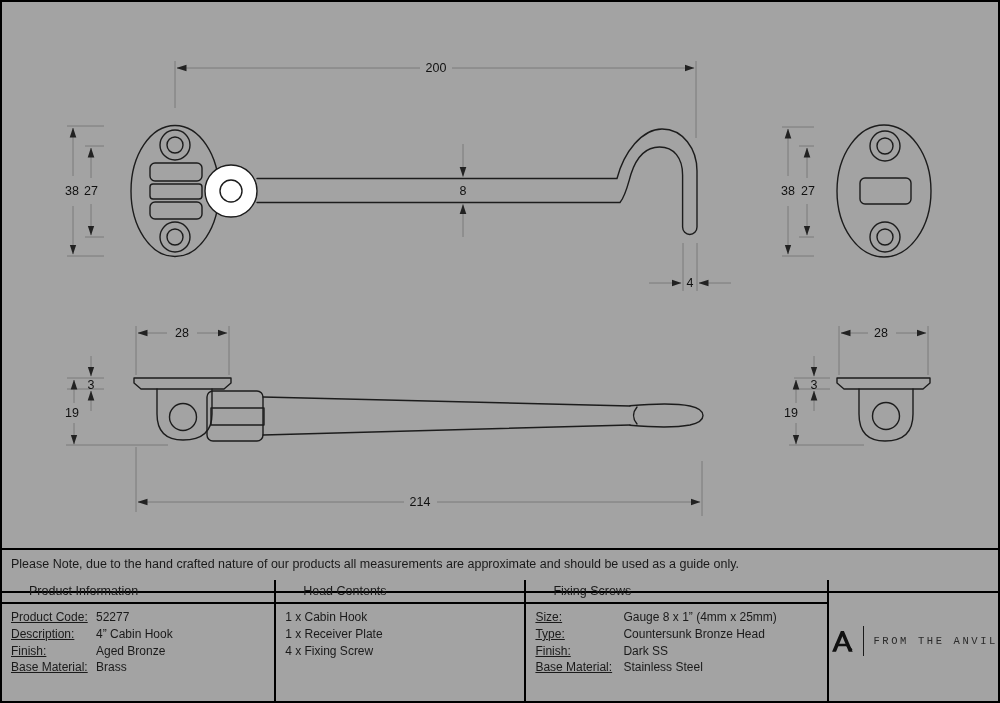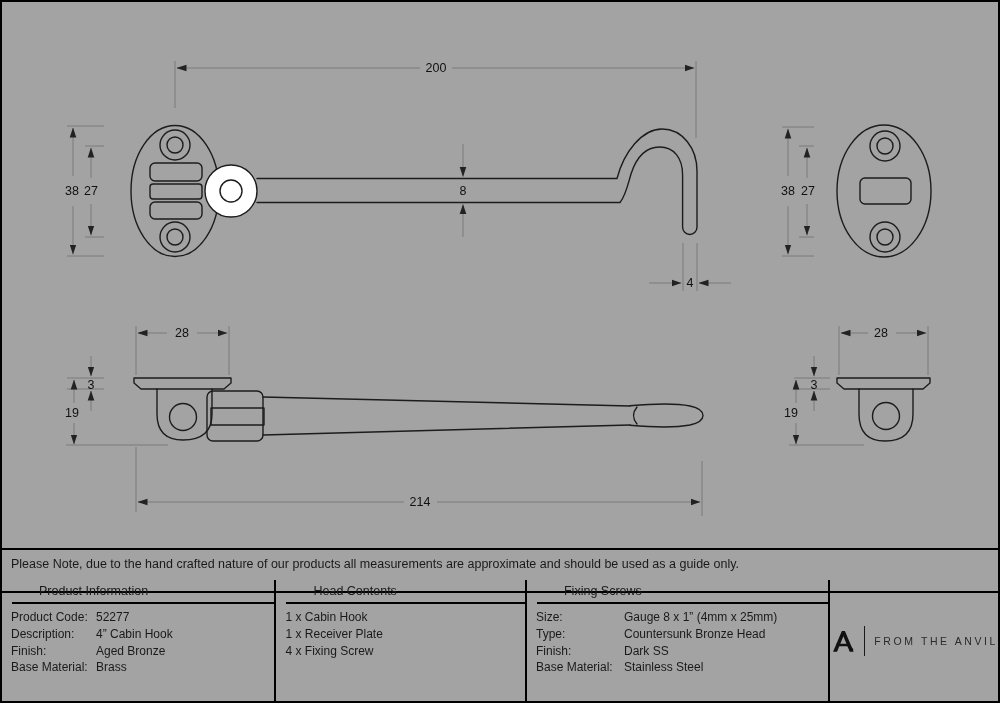--- a/index.html
+++ b/index.html
@@ -19,28 +19,28 @@
     position:absolute;left:0;top:546px;width:996px;height:45px;box-sizing:border-box;
     border-top:2px solid #000;border-bottom:2px solid #000;
     line-height:28px;font-size:12.5px;padding-left:9px;white-space:nowrap;
   }
   .spec-table{position:absolute;left:0;top:578px;width:996px;height:121px;display:flex;}
   .col{box-sizing:border-box;height:121px;}
   .col-borders{border-right:2px solid #000;}
   .col1{width:286px;}
   .col2{width:261px;}
   .col3{width:316px;}
-  .col4{flex:1;display:flex;align-items:center;justify-content:center;}
+  .col4{flex:1;display:flex;align-items:center;justify-content:center;font-family:Liberation Mono, monospace;}
   .cell-header{
     box-sizing:border-box;height:24px;border-bottom:2px solid #000;
-    line-height:22px;font-size:12.5px;padding-left:27px;white-space:nowrap;margin-left:10px;
+    line-height:22px;font-size:12.5px;padding-left:27px;white-space:nowrap;
   }
   .cell-body{padding:5px 0 0 9px;font-size:12px;}
   .spec-row{display:flex;height:16.8px;line-height:16.8px;white-space:nowrap;}
-  .spec-label{width:85px;flex:0 0 auto;}
+  .spec-label{width:85px;flex:0 0 auto;text-decoration:underline;}
   .col3 .spec-label{width:88px;}
   .pack-item{height:16.8px;line-height:16.8px;white-space:nowrap;}
   .brand{display:flex;align-items:center;}
   .brand-divider{width:1px;height:30px;background:#1a1a1a;margin:0 9px 0 8px;flex:0 0 auto;}
   .brand-text{font-size:10.5px;letter-spacing:2.6px;color:#2b2b2b;white-space:nowrap;}
 </style>
 </head>
 <body>
 
 <div class="page">

